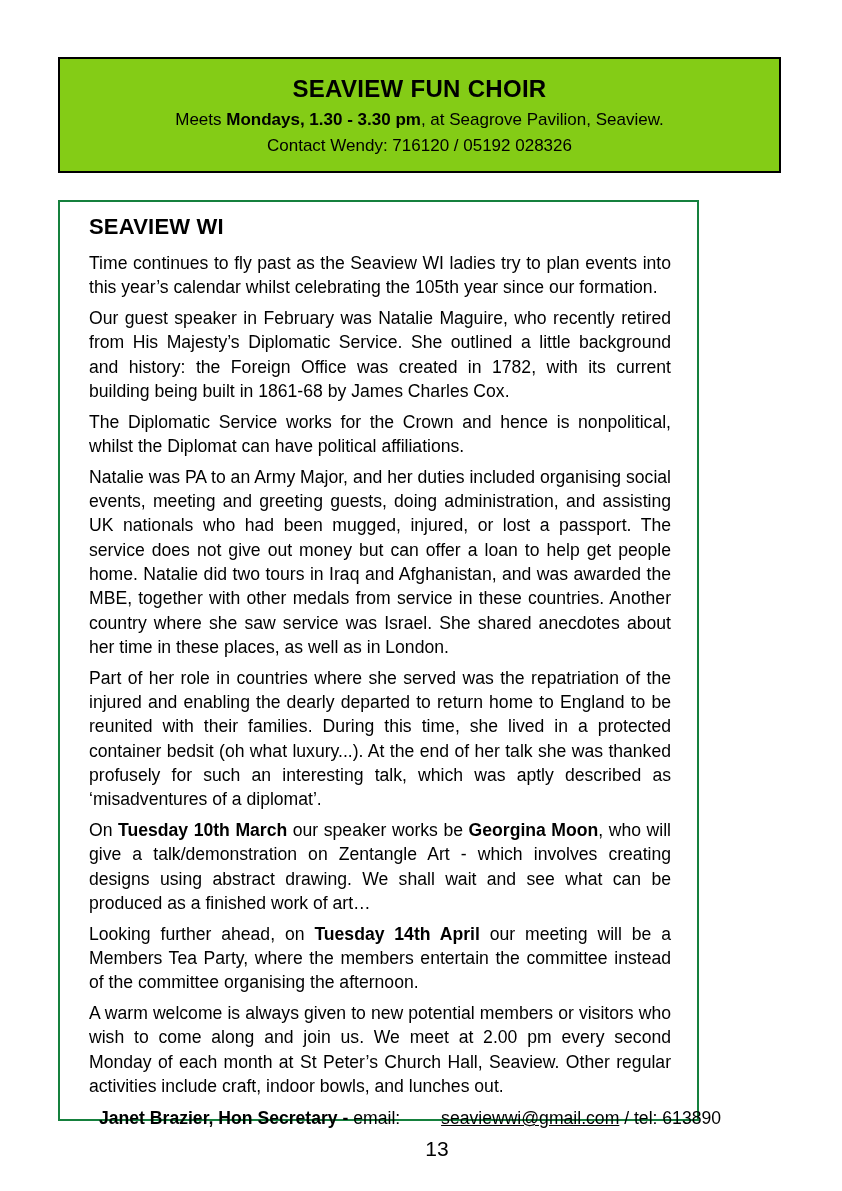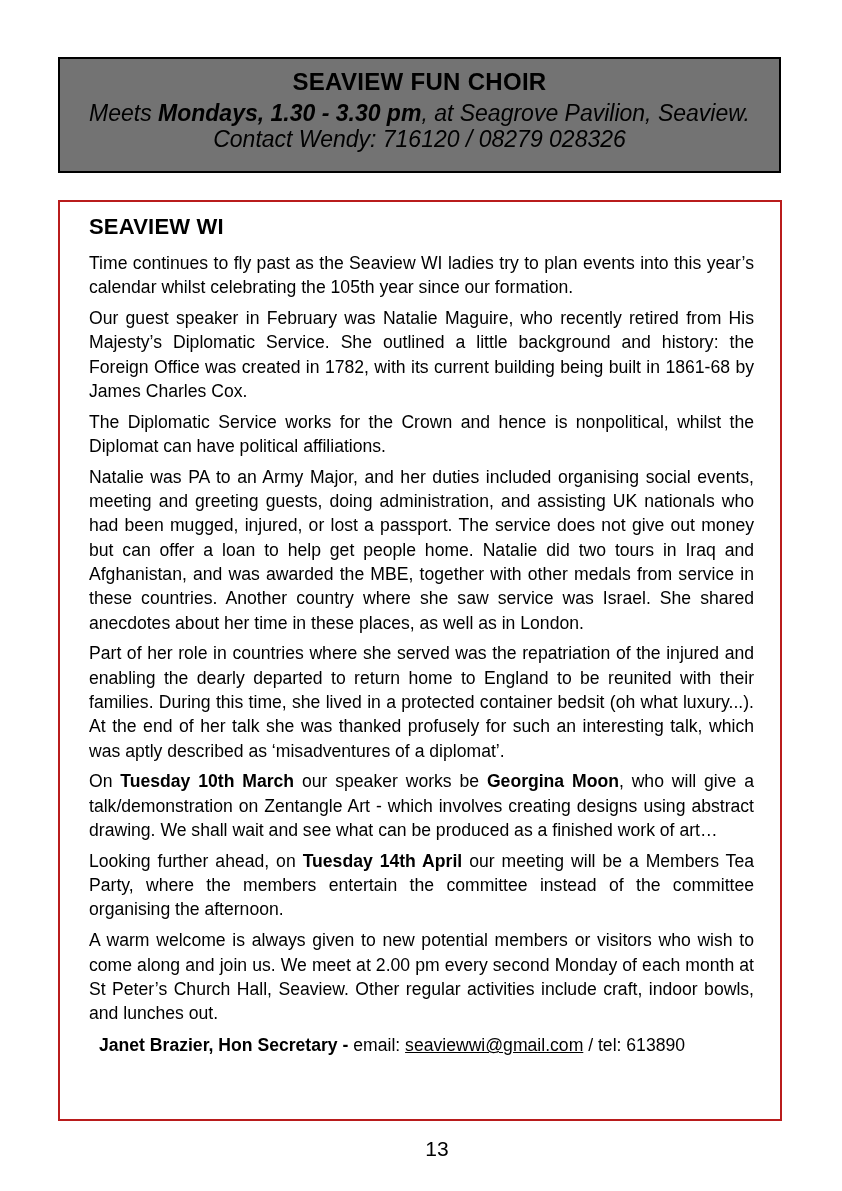--- a/index.html
+++ b/index.html
@@ -26,49 +26,48 @@
 
   
   .choir-box {
     position: absolute;
     left: 58px;
     top: 57px;
     width: 723px;
     height: 116px;
     border: 2px solid #000000;
     box-sizing: border-box;
-    padding-top: 8px;
-    background: #737373;
+    padding-top: 15px;
+    background: #84cc16;
   }
   .choir-title {
     text-align: center;
     font-weight: bold;
     font-size: 24px;
     letter-spacing: 0.3px;
     line-height: 30px;
     margin: 0 0 3px 0;
   }
   .choir-line {
     text-align: center;
-    font-size: 23px;
+    font-size: 17px;
     line-height: 26px;
     margin: 0;
     white-space: nowrap;
-    font-style: italic;
   }
   .choir-line b { font-weight: bold; }
 
   
   .wi-box {
     position: absolute;
     left: 58px;
     top: 200px;
-    width: 724px;
+    width: 641px;
     height: 921px;
-    border: 2px solid #b91c1c;
+    border: 2px solid #15803d;
     box-sizing: border-box;
     padding: 10px 26px 6px 29px;
     background: #ffffff;
   }
   .wi-title {
     font-weight: bold;
     font-size: 22px;
     line-height: 30px;
     letter-spacing: 0.2px;
     margin: 0 0 9px 0;
@@ -86,42 +85,42 @@
     text-align-last: left;
   }
   .wi-footer {
     font-size: 17.6px;
     line-height: 24.3px;
     margin: 8px 0 0 0;
     padding-left: 10px;
     white-space: nowrap;
   }
   .wi-footer b { font-weight: bold; }
-  .wi-footer u { text-decoration: underline; }
+  .wi-footer u { text-decoration: underline; margin-left: 36px; }
 
   
   .page-number {
     position: absolute;
     left: 16px;
     top: 1136px;
     width: 842px;
     text-align: center;
     font-size: 21px;
     line-height: 26px;
   }
 </style>
 </head>
 <body>
 
 <div class="page">
 
   <div class="choir-box">
     <div class="choir-title">SEAVIEW FUN CHOIR</div>
     <div class="choir-line"><span>Meets </span><b>Mondays, 1.30 - 3.30 pm</b><span>, at Seagrove Pavilion, Seaview.</span></div>
-    <div class="choir-line">Contact Wendy:  716120 / 08279 028326</div>
+    <div class="choir-line">Contact Wendy:  716120 / 05192 028326</div>
   </div>
 
   <div class="wi-box">
     <div class="wi-title">SEAVIEW WI</div>
 
     <p class="wi-para last-line-full">Time continues to fly past as the Seaview WI ladies try to plan events into this year’s calendar whilst celebrating the 105th year since our formation.</p>
     <p class="wi-para last-line-full">Our guest speaker in February was Natalie Maguire, who recently retired from His Majesty’s Diplomatic Service. She outlined a little background and history: the Foreign Office was created in 1782, with its current building being built in 1861-68 by James Charles Cox.</p>
     <p class="wi-para last-line-full">The Diplomatic Service works for the Crown and hence is nonpolitical, whilst the Diplomat can have political affiliations.</p>
     <p class="wi-para last-line-full">Natalie was PA to an Army Major, and her duties included organising social events, meeting and greeting guests, doing administration, and assisting UK nationals who had been mugged, injured, or lost a passport. The service does not give out money but can offer a loan to help get people home. Natalie did two tours in Iraq and Afghanistan, and was awarded the MBE, together with other medals from service in these countries. Another country where she saw service was Israel. She shared anecdotes about her time in these places, as well as in London.</p>
     <p class="wi-para last-line-full">Part of her role in countries where she served was the repatriation of the injured and enabling the dearly departed to return home to England to be reunited with their families. During this time, she lived in a protected container bedsit (oh what luxury...). At the end of her talk she was thanked profusely for such an interesting talk, which was aptly described as ‘misadventures of a diplomat’.</p>

